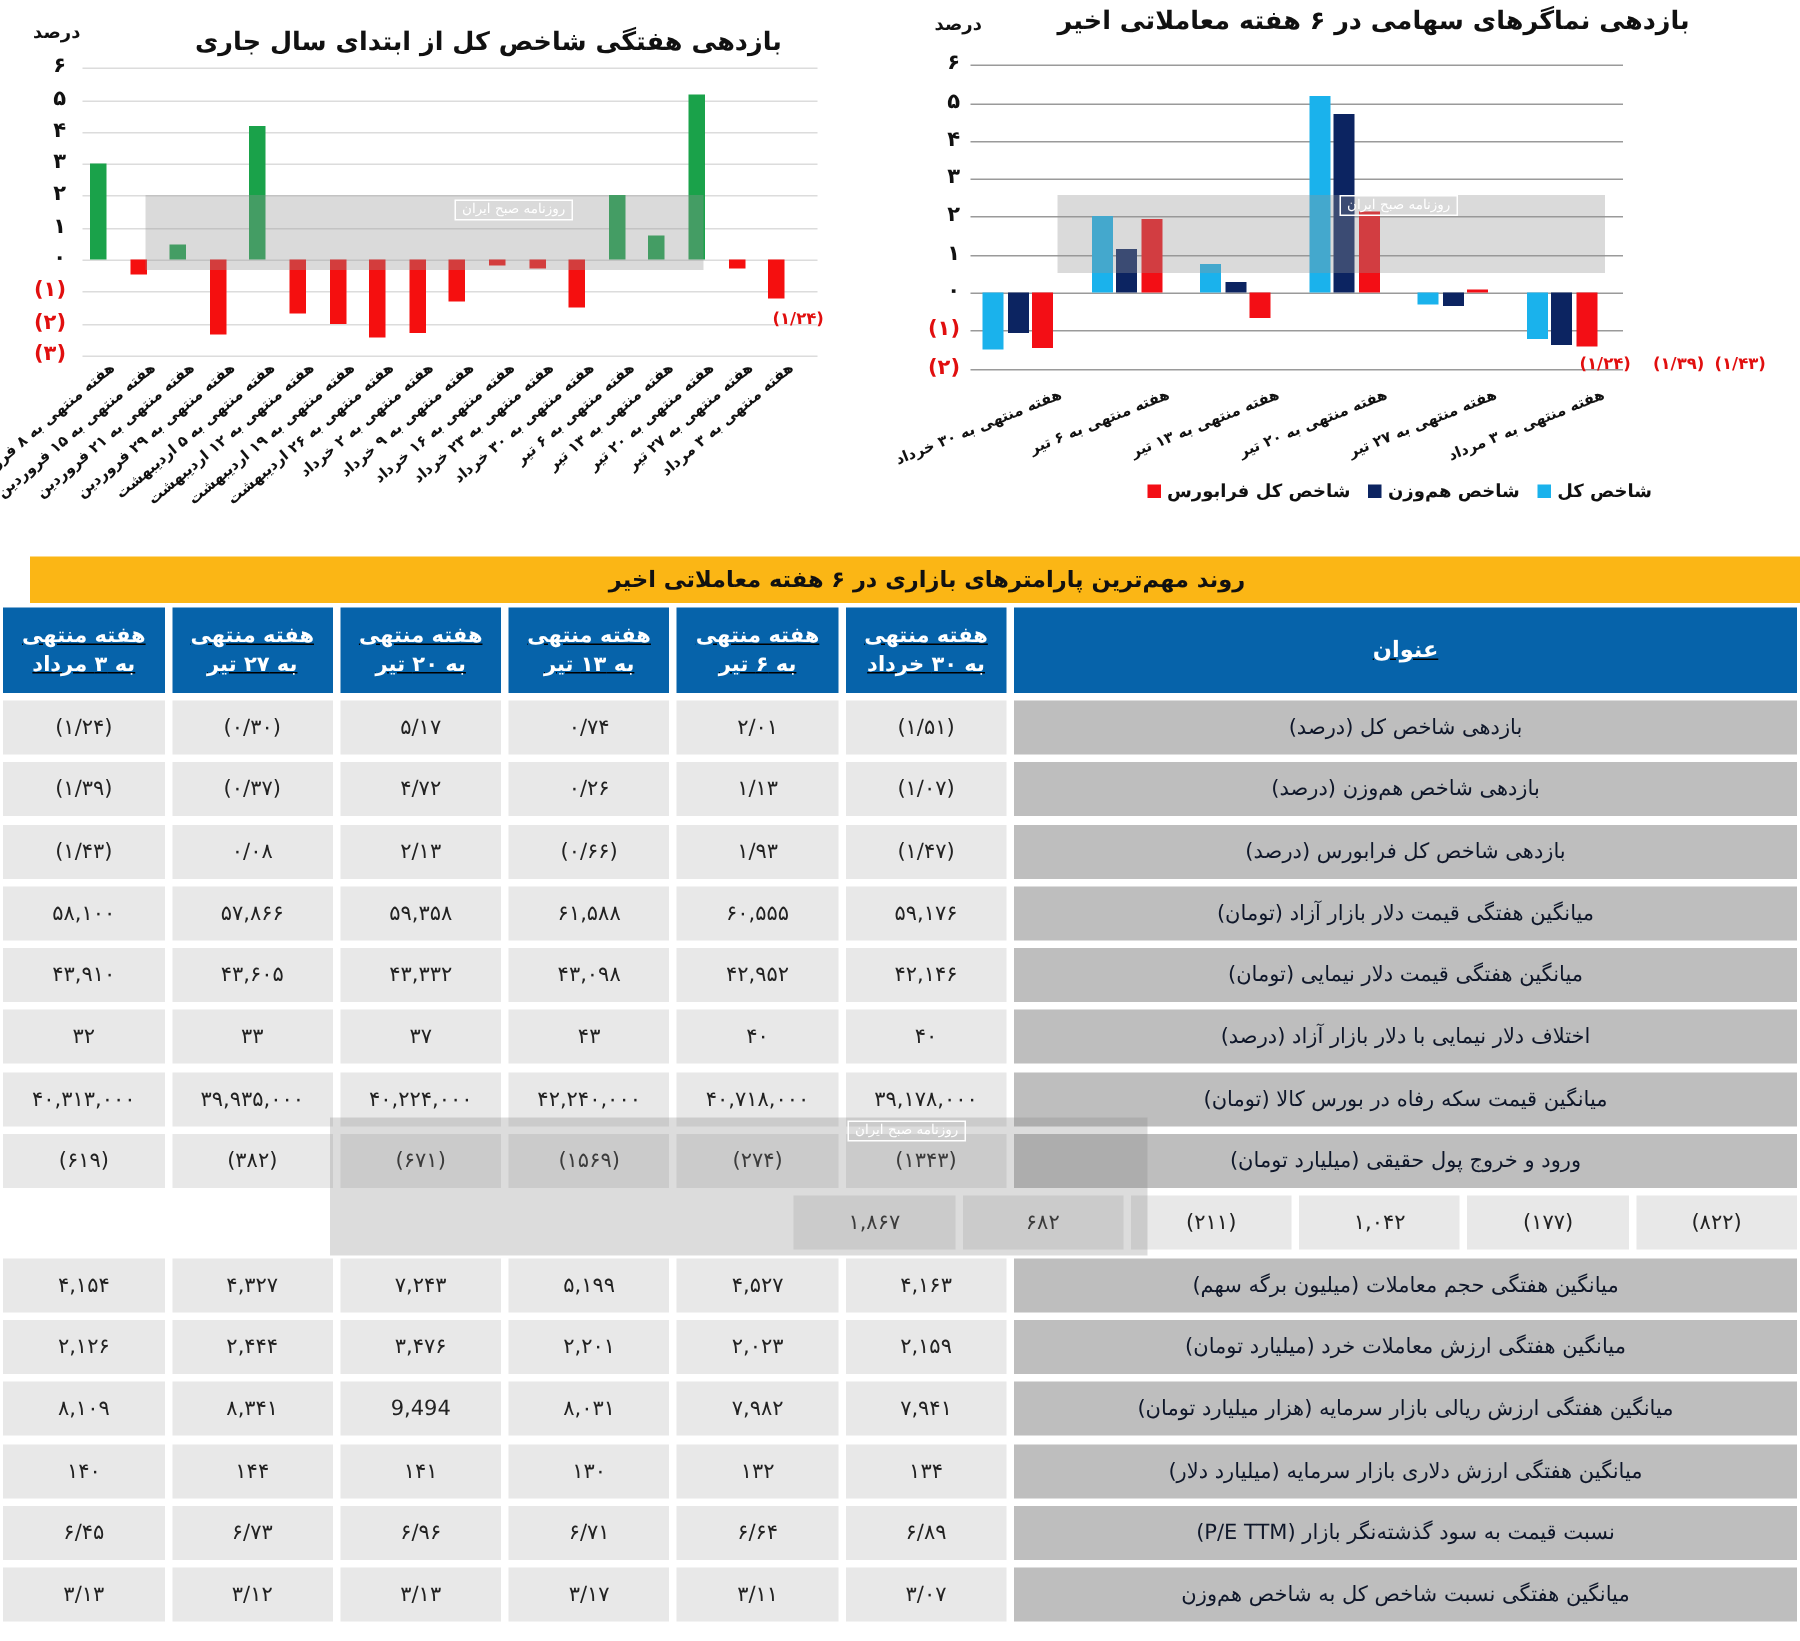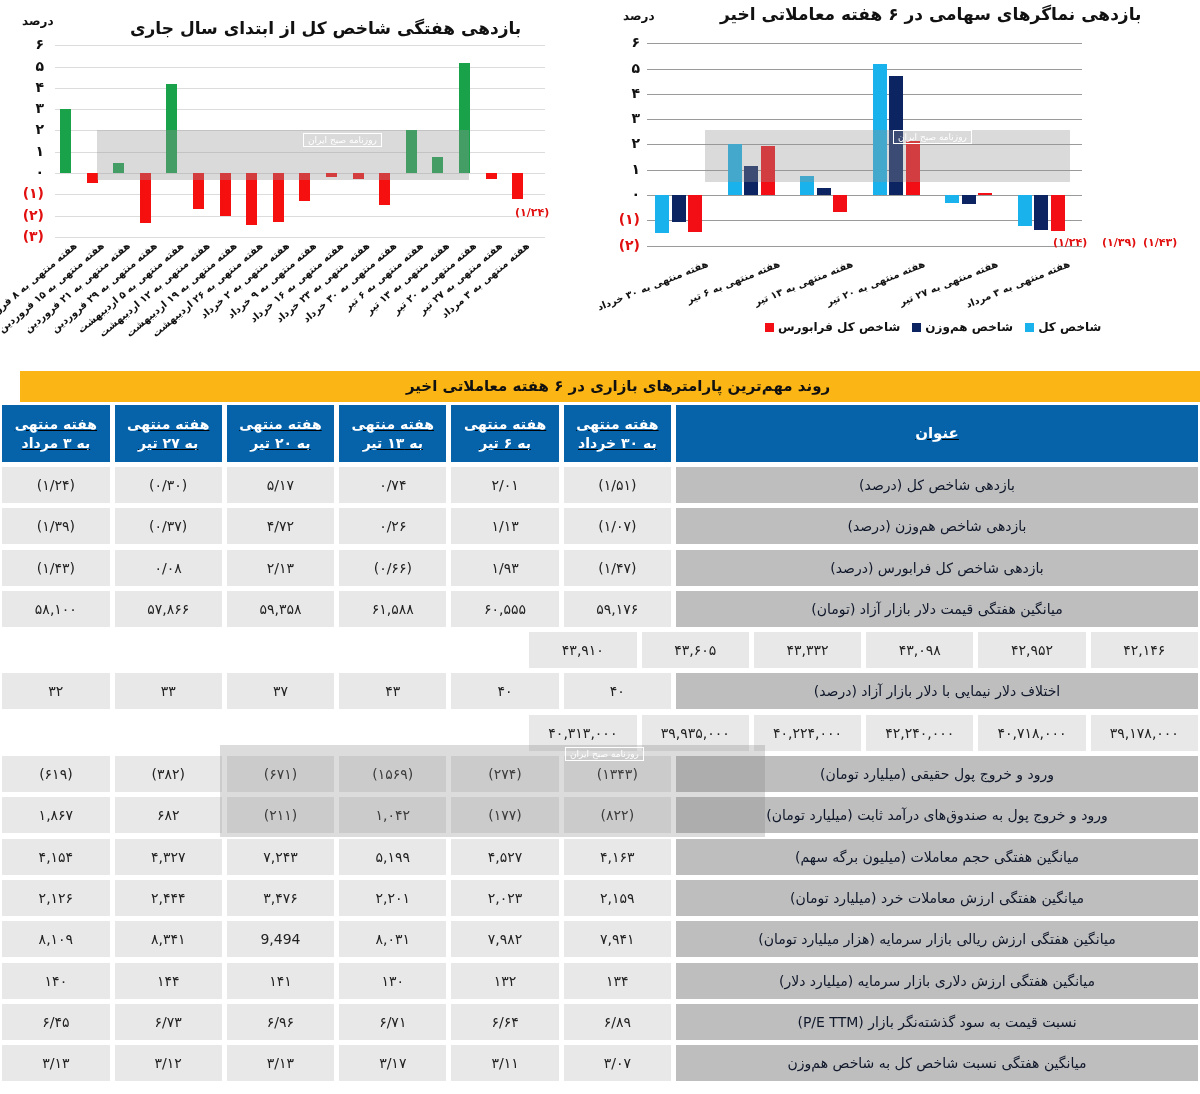--- a/index.html
+++ b/index.html
@@ -99,21 +99,21 @@
       <div class="xlabel" style="right: 168.8px; top: 240px;">هفته منتهی به ۳۰ خرداد</div>
       <div class="xlabel" style="right: 142.2px; top: 240px;">هفته منتهی به ۶ تیر</div>
       <div class="xlabel" style="right: 115.6px; top: 240px;">هفته منتهی به ۱۳ تیر</div>
       <div class="xlabel" style="right: 89px; top: 240px;">هفته منتهی به ۲۰ تیر</div>
       <div class="xlabel" style="right: 62.4px; top: 240px;">هفته منتهی به ۲۷ تیر</div>
       <div class="xlabel" style="right: 35.8px; top: 240px;">هفته منتهی به ۳ مرداد</div>
     </div>
 </div>
 
 <div id="right-chart" class="chart">
-  <div class="chart-title" style="left:120px;top:4px;">بازدهی نماگرهای سهامی در ۶ هفته معاملاتی اخیر</div>
+  <div class="chart-title" style="left:105px;top:4px;">بازدهی نماگرهای سهامی در ۶ هفته معاملاتی اخیر</div>
   <div class="unit-label" style="left:23px;top:9px;">درصد</div>
   <div id="rc-axis">
       <div class="ytick pos" style="left: 4px; top: 34.2px;">۶</div>
       <div class="ytick pos" style="left: 4px; top: 59.5px;">۵</div>
       <div class="ytick pos" style="left: 4px; top: 84.8px;">۴</div>
       <div class="ytick pos" style="left: 4px; top: 110.1px;">۳</div>
       <div class="ytick pos" style="left: 4px; top: 135.4px;">۲</div>
       <div class="ytick pos" style="left: 4px; top: 160.7px;">۱</div>
       <div class="ytick pos" style="left: 4px; top: 186px;">۰</div>
       <div class="ytick neg" style="left: 4px; top: 211.3px;">(۱)</div>
@@ -247,55 +247,56 @@
       <div class="data-row">
         <div class="cell title">میانگین هفتگی قیمت دلار بازار آزاد (تومان)</div>
         <div class="cell col">۵۹,۱۷۶</div>
         <div class="cell col">۶۰,۵۵۵</div>
         <div class="cell col">۶۱,۵۸۸</div>
         <div class="cell col">۵۹,۳۵۸</div>
         <div class="cell col">۵۷,۸۶۶</div>
         <div class="cell col">۵۸,۱۰۰</div>
       </div>
       <div class="data-row">
+        <div class="cell title">میانگین هفتگی قیمت دلار نیمایی (تومان)</div>
         <div class="cell col">۴۲,۱۴۶</div>
         <div class="cell col">۴۲,۹۵۲</div>
         <div class="cell col">۴۳,۰۹۸</div>
         <div class="cell col">۴۳,۳۳۲</div>
         <div class="cell col">۴۳,۶۰۵</div>
         <div class="cell col">۴۳,۹۱۰</div>
       </div>
       <div class="data-row">
         <div class="cell title">اختلاف دلار نیمایی با دلار بازار آزاد (درصد)</div>
         <div class="cell col">۴۰</div>
         <div class="cell col">۴۰</div>
         <div class="cell col">۴۳</div>
         <div class="cell col">۳۷</div>
         <div class="cell col">۳۳</div>
         <div class="cell col">۳۲</div>
       </div>
       <div class="data-row">
+        <div class="cell title">میانگین قیمت سکه رفاه در بورس کالا (تومان)</div>
         <div class="cell col">۳۹,۱۷۸,۰۰۰</div>
         <div class="cell col">۴۰,۷۱۸,۰۰۰</div>
         <div class="cell col">۴۲,۲۴۰,۰۰۰</div>
         <div class="cell col">۴۰,۲۲۴,۰۰۰</div>
         <div class="cell col">۳۹,۹۳۵,۰۰۰</div>
         <div class="cell col">۴۰,۳۱۳,۰۰۰</div>
       </div>
       <div class="data-row">
         <div class="cell title">ورود و خروج پول حقیقی (میلیارد تومان)</div>
         <div class="cell col">(۱۳۴۳)</div>
         <div class="cell col">(۲۷۴)</div>
         <div class="cell col">(۱۵۶۹)</div>
         <div class="cell col">(۶۷۱)</div>
         <div class="cell col">(۳۸۲)</div>
         <div class="cell col">(۶۱۹)</div>
       </div>
       <div class="data-row">
-        <div class="cell title">ورود و خروج پول به صندوق‌های درآمد  ثابت (میلیارد تومان)</div>
         <div class="cell col">(۸۲۲)</div>
         <div class="cell col">(۱۷۷)</div>
         <div class="cell col">۱,۰۴۲</div>
         <div class="cell col">(۲۱۱)</div>
         <div class="cell col">۶۸۲</div>
         <div class="cell col">۱,۸۶۷</div>
       </div>
       <div class="data-row">
         <div class="cell title">میانگین هفتگی حجم معاملات (میلیون برگه سهم)</div>
         <div class="cell col">۴,۱۶۳</div>

